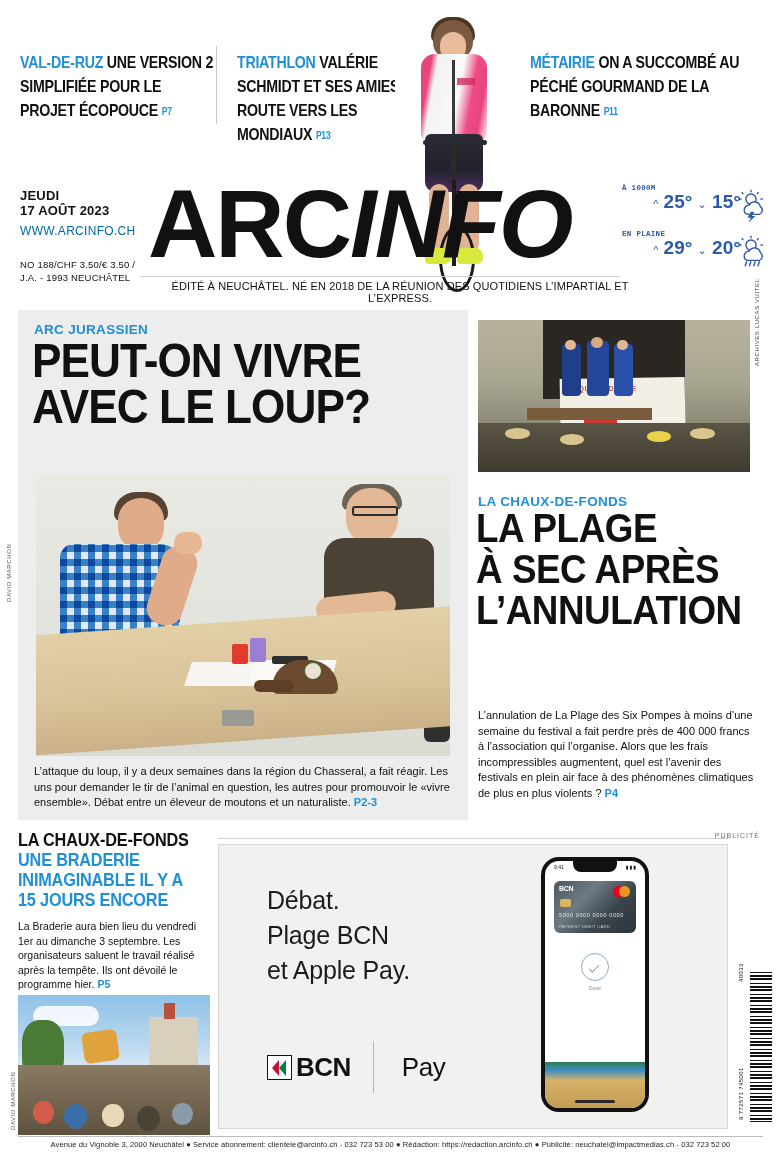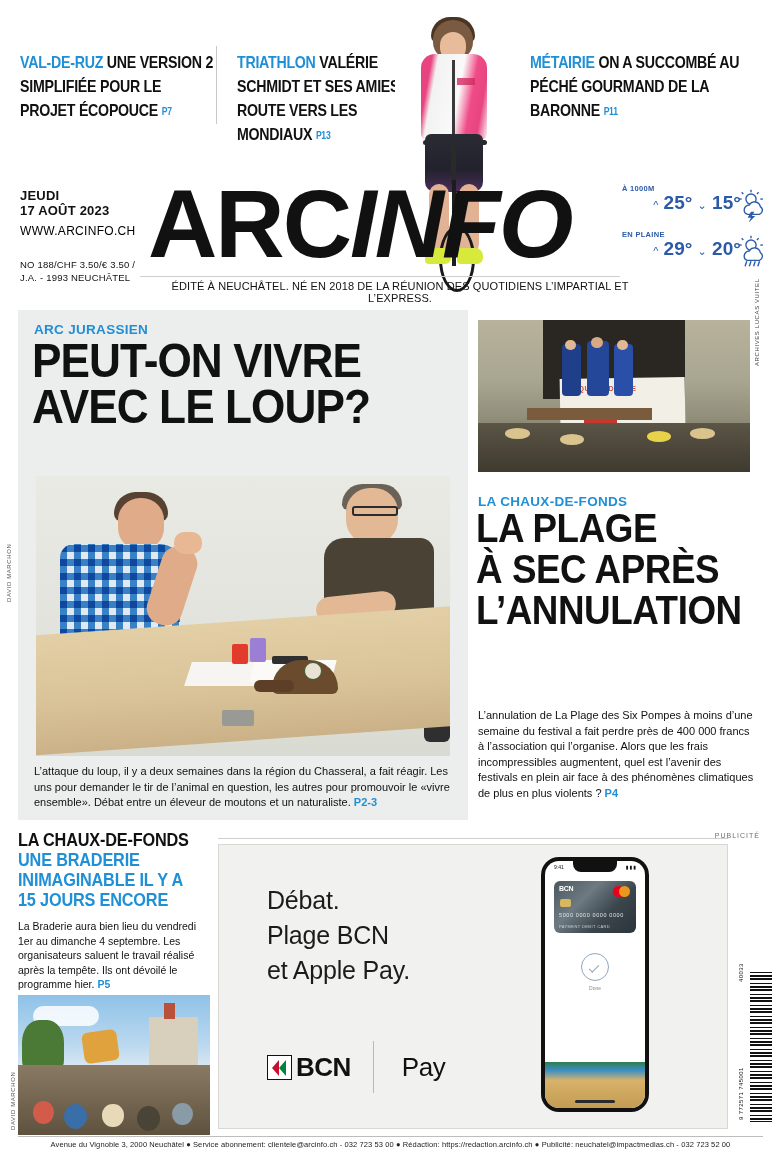--- a/index.html
+++ b/index.html
@@ -63,39 +63,39 @@
   .cy-fork{position:absolute;left:57px;top:168px;width:4px;height:86px;background:#1c1c1c;}
   .cy-wheel{position:absolute;left:44px;top:214px;width:30px;height:60px;border:3px solid #1a1a1a;border-radius:50%;background:transparent;}
   .cy-red{position:absolute;left:40px;top:124px;width:12px;height:8px;border-radius:4px;background:#d8263c;}
   .cy-red2{position:absolute;left:70px;top:124px;width:12px;height:8px;border-radius:4px;background:#d8263c;}
 
   
   .masthead{position:absolute;left:0;top:146px;width:781px;height:140px;}
   .mh-left{position:absolute;left:20px;top:30px;width:150px;
     font-family:"Liberation Sans Narrow","Liberation Sans",sans-serif;}
   .mh-date{font-weight:bold;font-size:13px;line-height:15px;letter-spacing:.2px;color:#111;}
-  .mh-web{font-size:12px;line-height:18px;margin-top:4px;color:#000000;letter-spacing:.3px;}
+  .mh-web{font-size:12px;line-height:18px;margin-top:4px;color:#0369a1;letter-spacing:.3px;}
   .mh-small{font-size:9.5px;line-height:13px;margin-top:18px;color:#111;letter-spacing:.2px;}
 
   .logo{
     position:absolute;left:148px;top:18px;
     font-family:"Liberation Sans Narrow","Liberation Sans",sans-serif;
     font-weight:bold;
     font-size:96px;
     line-height:96px;
     letter-spacing:-2px;
     color:#111;
     white-space:nowrap;
   }
   .logo .it{font-style:italic;}
 
   .weather{position:absolute;left:622px;top:26px;width:150px;color:#2b5aa8;
     font-family:"Liberation Sans Narrow","Liberation Sans",sans-serif;}
   .w-row{position:relative;height:46px;}
-  .w-label{font-size:7.5px;letter-spacing:.3px;font-weight:bold;color:#2b5aa8;}
+  .w-label{font-size:7.5px;letter-spacing:.3px;font-weight:bold;color:#2b5aa8;font-family:Liberation Mono, monospace;}
   .w-temps{font-size:19px;font-weight:bold;letter-spacing:0;margin-top:-1px;text-align:center;}
   .w-temps .car{font-size:11px;font-weight:normal;}
   .w-icon{position:absolute;right:4px;top:4px;width:34px;height:34px;}
 
   .mh-rule{position:absolute;left:140px;top:118px;width:480px;height:1px;background:#cfcfcf;}
   .mh-sub{position:absolute;left:140px;top:122px;width:520px;text-align:center;
     font-family:"Liberation Sans Narrow","Liberation Sans",sans-serif;
     font-size:11px;letter-spacing:.1px;color:#111;}
 
   
@@ -458,21 +458,21 @@
       <span class="pg">P4</span>
     </div>
   </div>
 
   <div class="bl">
     <div class="bl-head">
       <span class="blk">LA CHAUX-DE-FONDS</span>
       <span>UNE BRADERIE INIMAGINABLE IL Y A 15 JOURS ENCORE</span>
     </div>
     <div class="bl-body">
-      <span>La Braderie aura bien lieu du vendredi 1er au dimanche 4 septembre. Les organisateurs saluent le travail réalisé après la tempête. Ils ont dévoilé le programme hier.</span>
+      <span>La Braderie aura bien lieu du vendredi 1er au dimanche 3 septembre. Les organisateurs saluent le travail réalisé après la tempête. Ils ont dévoilé le programme hier.</span>
       <span class="pg">P5</span>
     </div>
     <div class="bl-photo">
       <div class="ph">
         <div class="blp-sky"></div>
         <div class="blp-cloud"></div>
         <div class="blp-tree"></div>
         <div class="blp-bldg"></div>
         <div class="blp-flag"></div>
         <div class="blp-crowd"></div>

